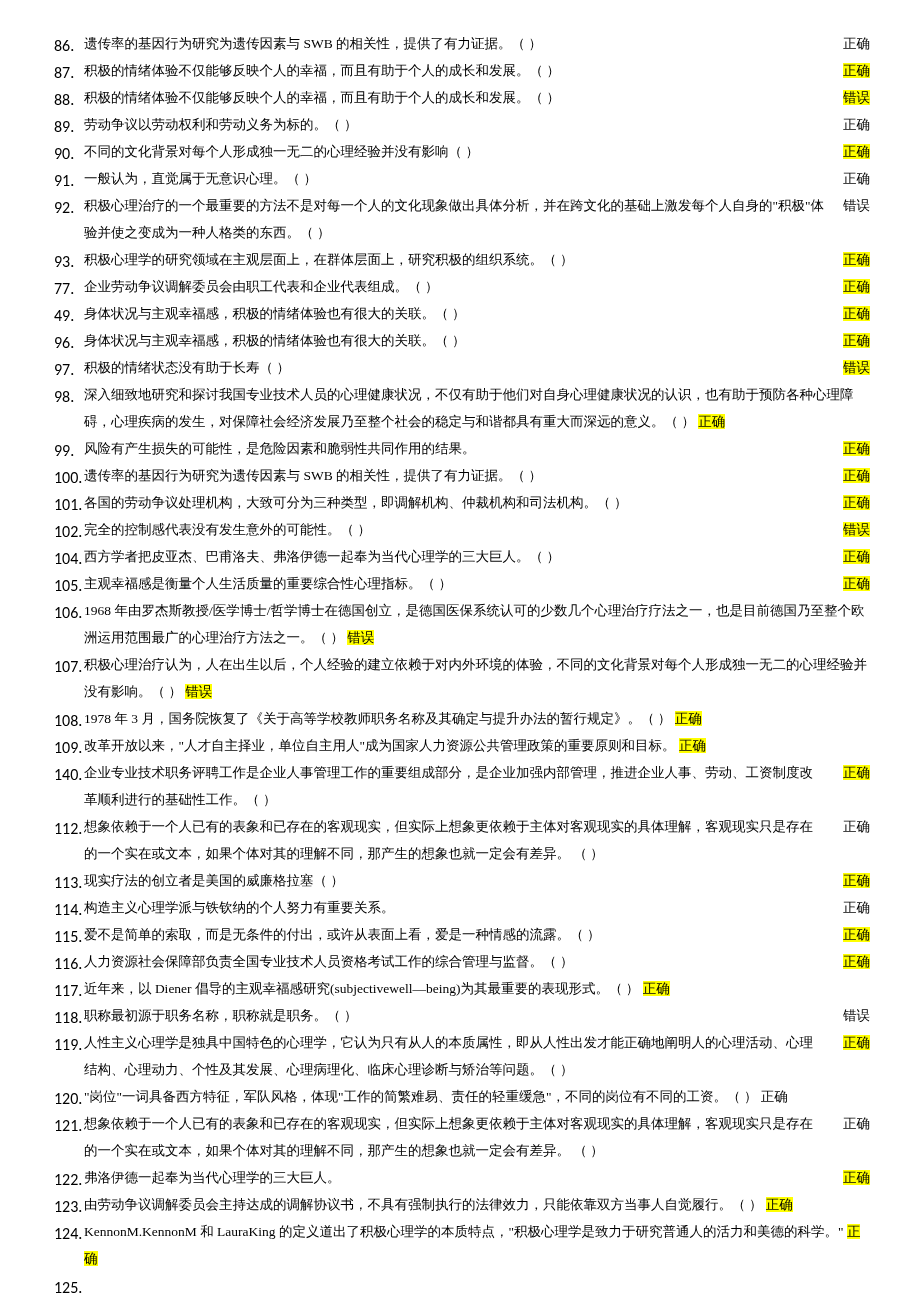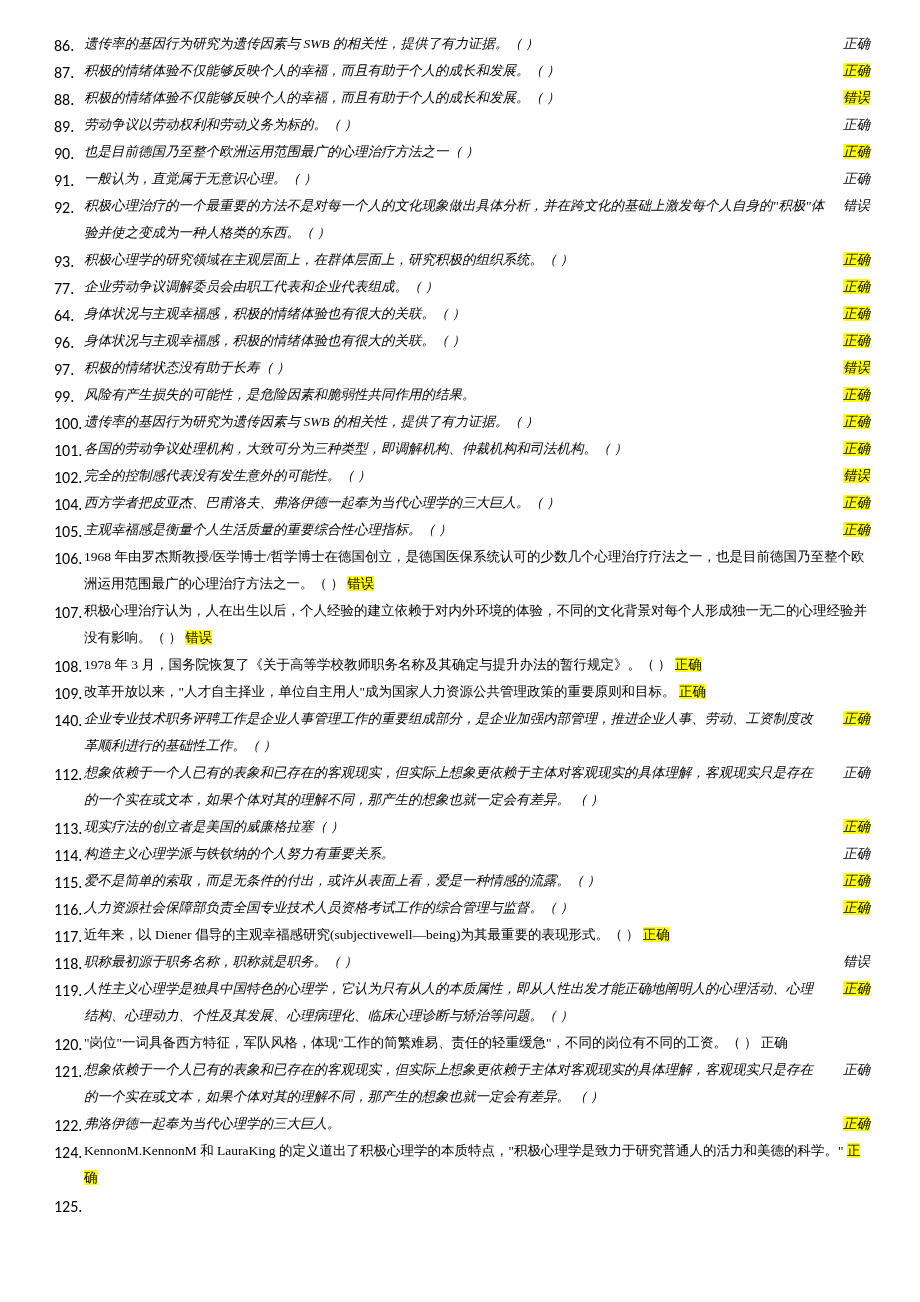--- a/index.html
+++ b/index.html
@@ -24,21 +24,20 @@
     top: 0;
     font-family: Calibri, Arial, sans-serif;
     font-size: 16px;
   }
   .hl {
     background: #ffff00;
   }
   .row{
     display:flex;
     flex-wrap:wrap;
-    font-style:italic;
   }
   .row .body{
     flex:1;
   }
   .row .answer{
     white-space:nowrap;
     padding-left:18px;
   }
 </style>
 </head>
@@ -69,21 +68,21 @@
     <div class="item">
       <span class="num">89.</span>
       <div class="row">
         <div class="body">劳动争议以劳动权利和劳动义务为标的。（ ）</div>
         <div class="answer"><span>正确</span></div>
       </div>
     </div>
     <div class="item">
       <span class="num">90.</span>
       <div class="row">
-        <div class="body">也是目前德国乃至整个欧洲运用范围最广的心理治疗方法之一（ ）</div>
+        <div class="body">不同的文化背景对每个人形成独一无二的心理经验并没有影响（ ）</div>
         <div class="answer"><span class="hl">正确</span></div>
       </div>
     </div>
     <div class="item">
       <span class="num">91.</span>
       <div class="row">
         <div class="body">一般认为，直觉属于无意识心理。（ ）</div>
         <div class="answer"><span>正确</span></div>
       </div>
     </div>
@@ -102,40 +101,41 @@
       </div>
     </div>
     <div class="item">
       <span class="num">77.</span>
       <div class="row">
         <div class="body">企业劳动争议调解委员会由职工代表和企业代表组成。（ ）</div>
         <div class="answer"><span class="hl">正确</span></div>
       </div>
     </div>
     <div class="item">
-      <span class="num">64.</span>
+      <span class="num">49.</span>
       <div class="row">
         <div class="body">身体状况与主观幸福感，积极的情绪体验也有很大的关联。（ ）</div>
         <div class="answer"><span class="hl">正确</span></div>
       </div>
     </div>
     <div class="item">
       <span class="num">96.</span>
       <div class="row">
         <div class="body">身体状况与主观幸福感，积极的情绪体验也有很大的关联。（ ）</div>
         <div class="answer"><span class="hl">正确</span></div>
       </div>
     </div>
     <div class="item">
       <span class="num">97.</span>
       <div class="row">
         <div class="body">积极的情绪状态没有助于长寿（ ）</div>
         <div class="answer"><span class="hl">错误</span></div>
       </div>
     </div>
+    <div class="item"><span class="num">98.</span><span>深入细致地研究和探讨我国专业技术人员的心理健康状况，不仅有助于他们对自身心理健康状况的认识，也有助于预防各种心理障碍，心理疾病的发生，对保障社会经济发展乃至整个社会的稳定与和谐都具有重大而深远的意义。（ ）   </span><span class="hl">正确</span></div>
     <div class="item">
       <span class="num">99.</span>
       <div class="row">
         <div class="body">风险有产生损失的可能性，是危险因素和脆弱性共同作用的结果。</div>
         <div class="answer"><span class="hl">正确</span></div>
       </div>
     </div>
     <div class="item">
       <span class="num">100.</span>
       <div class="row">
@@ -240,17 +240,18 @@
         <div class="answer"><span>正确</span></div>
       </div>
     </div>
     <div class="item">
       <span class="num">122.</span>
       <div class="row">
         <div class="body">弗洛伊德一起奉为当代心理学的三大巨人。</div>
         <div class="answer"><span class="hl">正确</span></div>
       </div>
     </div>
+    <div class="item"><span class="num">123.</span><span>由劳动争议调解委员会主持达成的调解协议书，不具有强制执行的法律效力，只能依靠双方当事人自觉履行。（ ）   </span><span class="hl">正确</span></div>
     <div class="item"><span class="num">124.</span><span>KennonM.KennonM 和 LauraKing 的定义道出了积极心理学的本质特点，"积极心理学是致力于研究普通人的活力和美德的科学。"   </span><span class="hl">正确</span></div>
     <div class="item">
       <span class="num">125.</span>
     </div>
   </div>
 
 </body></html>

